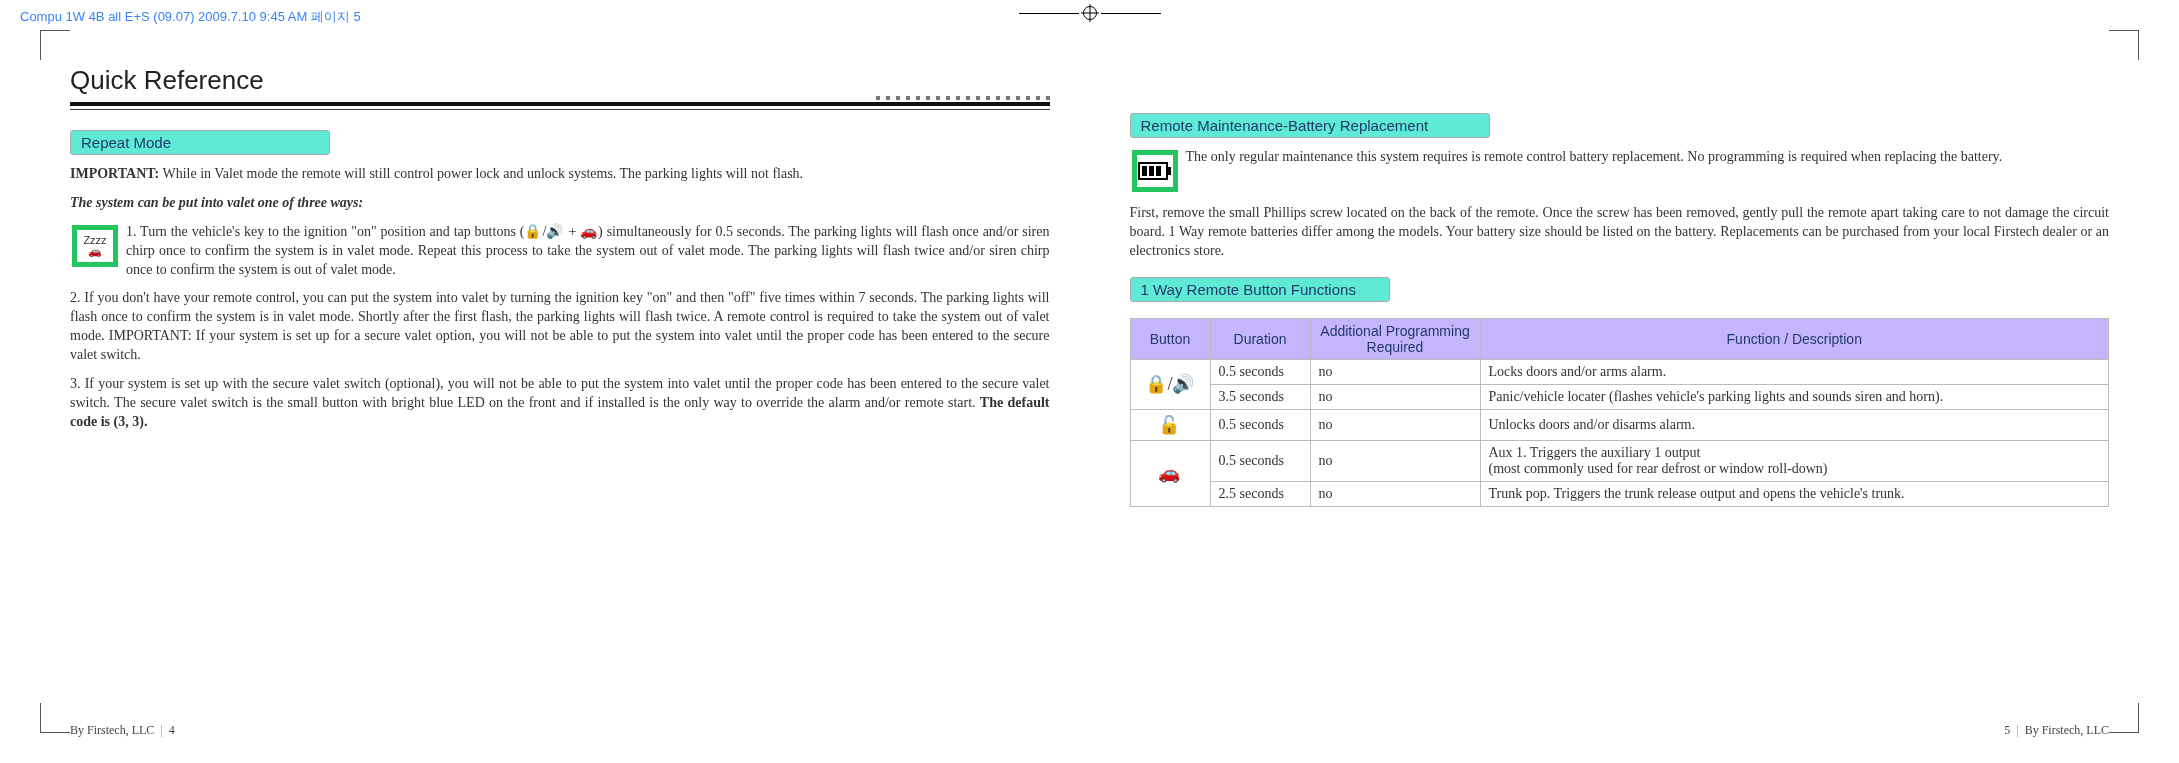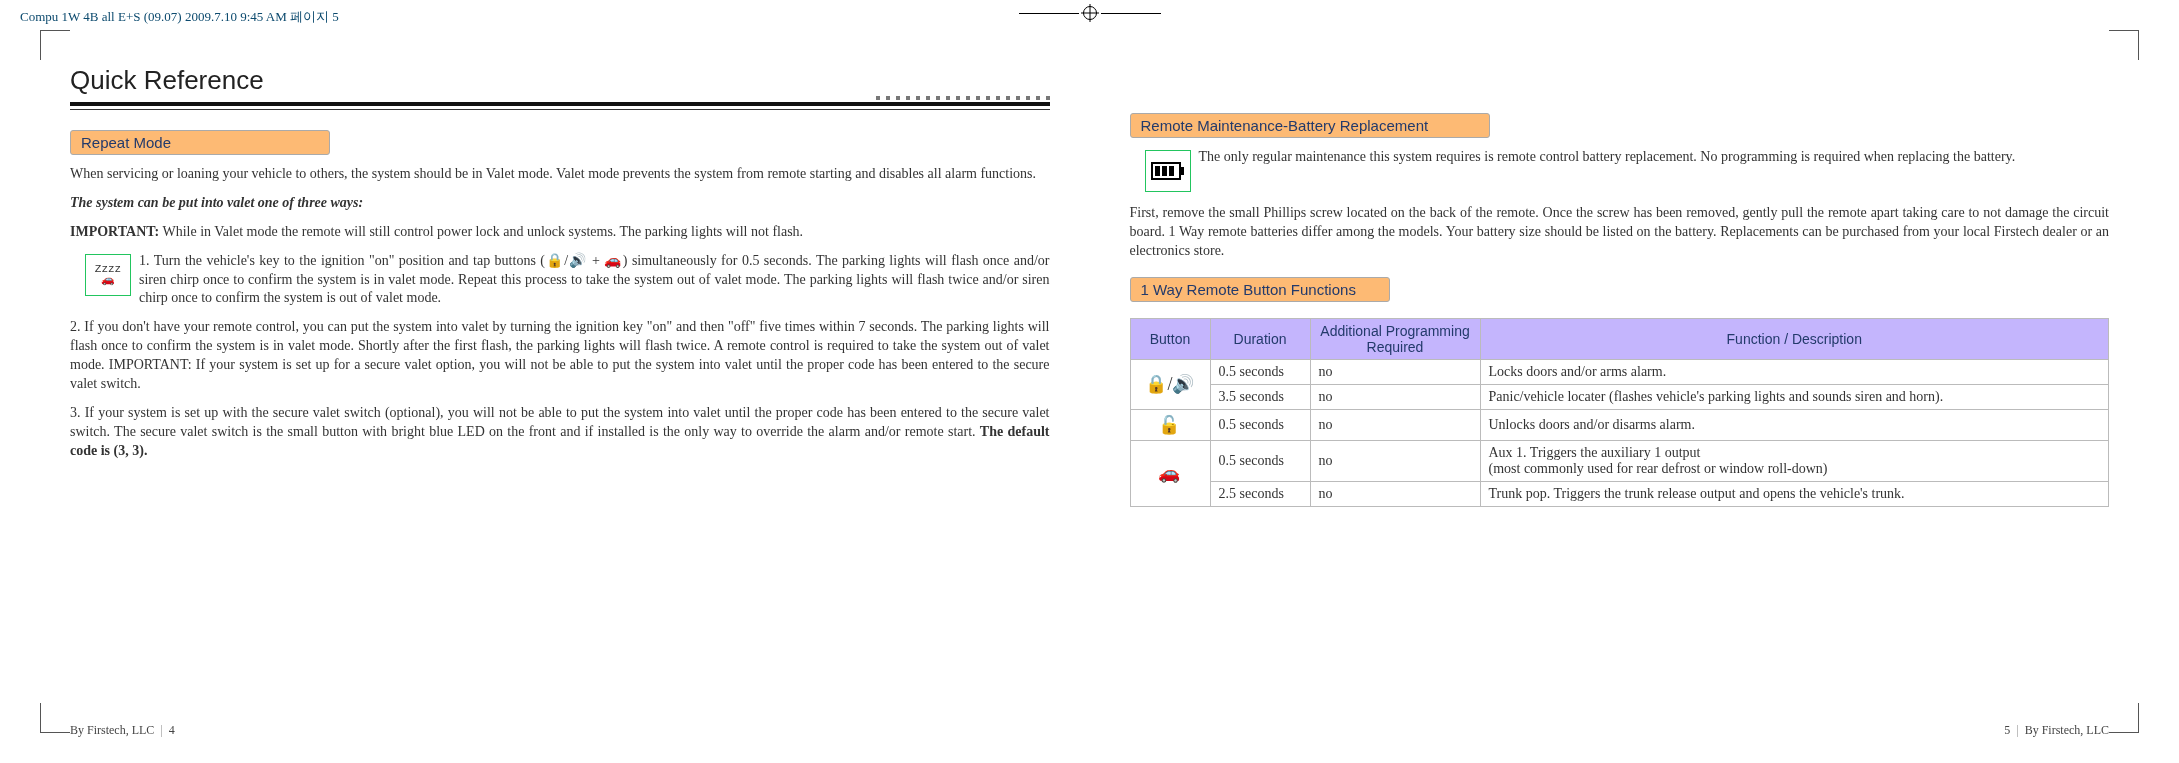--- a/index.html
+++ b/index.html
@@ -10,23 +10,23 @@
     background: #fff;
     width: 2179px;
     height: 763px;
     position: relative;
   }
   .print-header {
     position: absolute;
     top: 8px;
     left: 20px;
     right: 20px;
-    font-family: Liberation Serif, serif;
+    font-family: Liberation Sans, sans-serif;
     font-size: 13px;
-    color: #0c4a6e;
+    color: #3b82f6;
   }
   .print-header .left { float: left; }
   .print-header .right { position: absolute; left: 50%; top: -2px; transform: translateX(-50%); }
   .reg-mark {
     display:flex; align-items:center; gap:4px;
   }
   .reg-mark .line { width:60px; border-top:1px solid #000; }
   .reg-mark .circ { width:14px; height:14px; border:1px solid #000; border-radius:50%; position:relative;}
   .reg-mark .circ::before, .reg-mark .circ::after {
     content:''; position:absolute; background:#000;
@@ -73,21 +73,21 @@
   }
   .dots-row {
     position:absolute; right:0; top:-4px; display:flex; gap:6px;
   }
   .dots-row span {
     width:4px; height:4px; background:#777;
   }
 
   .section-bar {
     display: inline-block;
-    background: #fdba74;
+    background: #5eead4;
     border: 1px solid #aaa;
     border-radius: 3px;
     padding: 3px 12px 3px 10px;
     font-family: Arial, sans-serif;
     font-size: 15px;
     color: #233a6b;
     margin: 6px 0 10px 0;
     min-width: 260px;
   }
 
@@ -99,25 +99,25 @@
     text-align: justify;
     margin-bottom: 10px;
   }
   .body-text strong { font-weight: bold; }
   .body-text em { font-style: italic; font-weight: bold; }
 
   .icon-box {
     float: left;
     width: 46px;
     height: 42px;
-    border: 1px solid #22c55e;
-    margin: 2px 8px 2px 15px;
+    border: 5px solid #22c55e;
+    margin: 2px 8px 2px 2px;
     display:flex; align-items:center; justify-content:center;
     font-size: 20px;
-    font-family: Liberation Mono, monospace;
+    font-family: Liberation Sans, sans-serif;
   }
 
   .footer-left {
     position:absolute; bottom:-30px; left:10px;
     font-family: Georgia, serif; font-size:12px; color:#444;
   }
   .footer-right {
     position:absolute; bottom:-30px; right:10px;
     font-family: Georgia, serif; font-size:12px; color:#444;margin-top:24px;
   }
@@ -189,28 +189,27 @@
           <span></span>
           <span></span>
           <span></span>
           <span></span>
           <span></span>
       </div>
     </div>
 
     <div class="section-bar" style="width:260px">Repeat Mode</div>
 
-    <p class="body-text">When servicing or loaning your vehicle to others, the system should be in Valet mode.  Valet mode prevents the system from remote starting and disables all alarm functions.</p>
-
-    <p class="body-text"><em>The system can be put into valet one of three ways:</em></p>
 
     <p class="body-text">
       <strong>IMPORTANT:</strong>
       <span>While in Valet mode the remote will still control power lock and unlock systems. The parking lights will not flash.</span>
     </p>
+
+    <p class="body-text"><em>The system can be put into valet one of three ways:</em></p>
 
     <div class="body-text clearfix">
       <div class="icon-box">
         <span style="font-size:11px; line-height:1; text-align:center;">
           <span>Zzzz</span><br>🚗
         </span>
       </div>
       <span>1.  Turn the vehicle's  key to the ignition "on" position and tap buttons   (🔒/🔊 + 🚗)    simultaneously for 0.5 seconds. The parking lights will flash once and/or siren chirp once to confirm the system is in valet mode. Repeat this process to take the system out of valet mode. The parking lights will flash twice and/or siren chirp once to confirm the system is out of valet mode.</span>
     </div>
 

